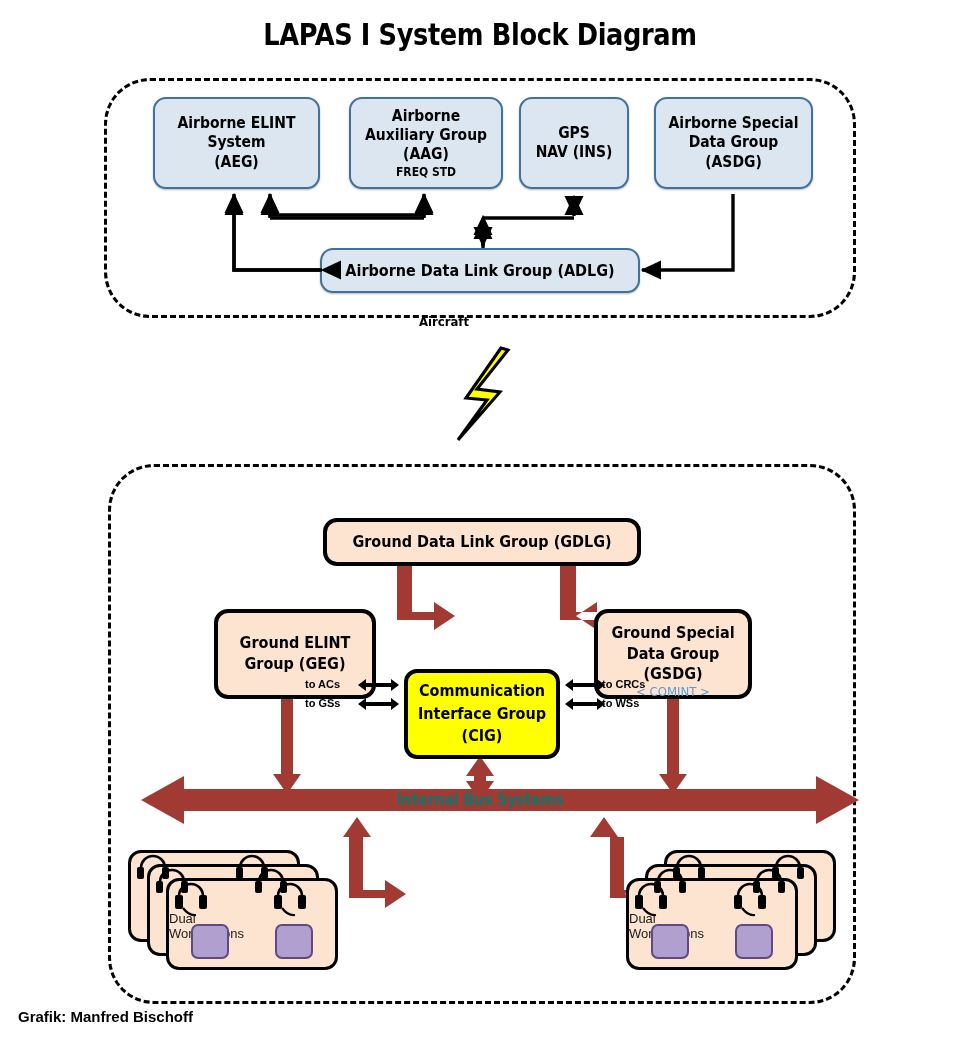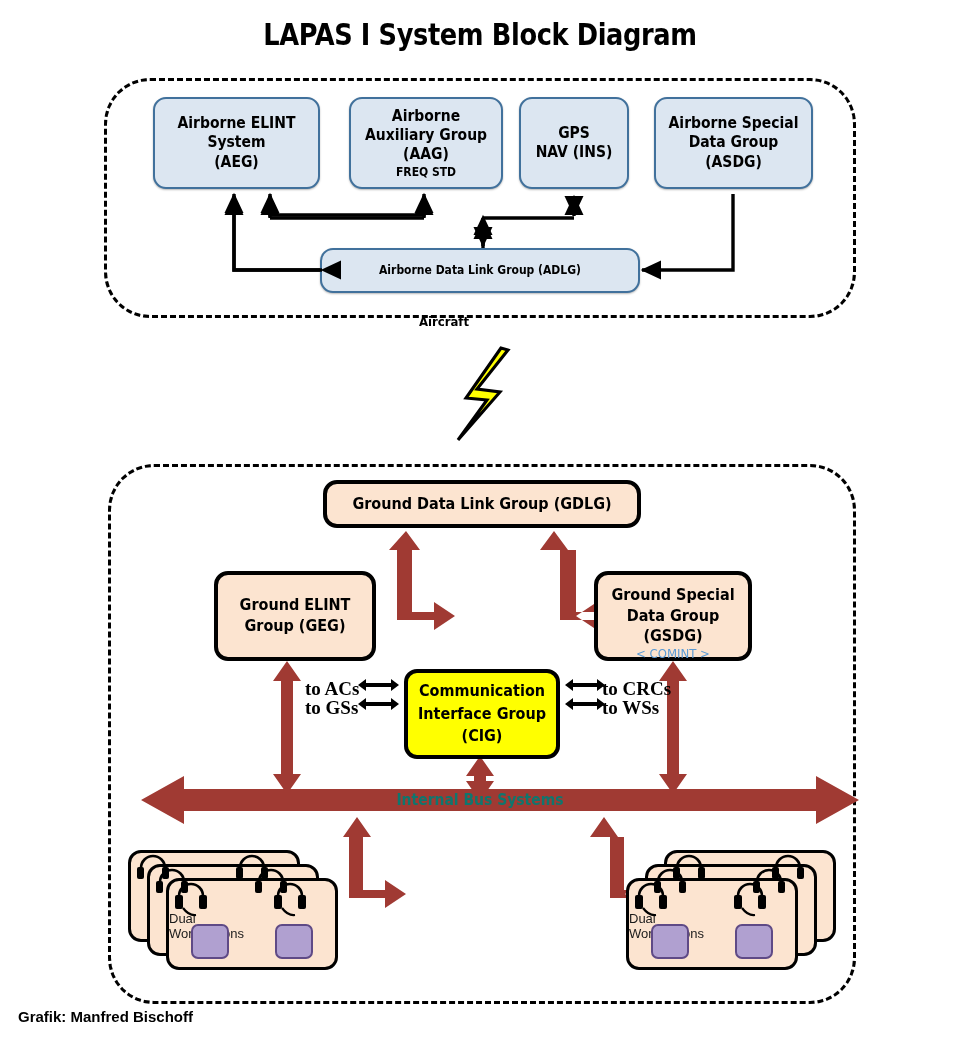--- a/index.html
+++ b/index.html
@@ -24,37 +24,37 @@
            font-size:15.5px;line-height:1.23;color:#000;
            box-shadow:0 1px 2px rgba(0,0,0,.28);
            font-family:"DejaVu Sans Condensed","Liberation Sans",sans-serif;}
   .bluebox .sub{font-size:12px;font-weight:bold;line-height:1.1;margin-top:1px;}
 
   
   .peachbox{background:#fce4d0;border:4px solid #000;border-radius:14px;
             display:flex;flex-direction:column;align-items:center;
             justify-content:center;text-align:center;font-weight:bold;
             font-size:16px;line-height:1.3;color:#000;
-            font-family:"DejaVu Sans Condensed","Liberation Sans",sans-serif;}
+            font-family:"DejaVu Sans Condensed","Liberation Sans",sans-serif;margin-top:38px;}
   .comint{color:#5b9bd5;font-size:13px;font-weight:normal;line-height:1;
           position:absolute;left:0;right:0;bottom:-3px;text-align:center;}
 
   
   .yellowbox{background:#ffff00;border:4px solid #000;border-radius:13px;
              display:flex;flex-direction:column;align-items:center;
              justify-content:center;text-align:center;font-weight:bold;
              font-size:16px;line-height:1.42;color:#000;
              font-family:"DejaVu Sans Condensed","Liberation Sans",sans-serif;}
 
   .label-small{font-size:13px;font-weight:bold;
      font-family:"DejaVu Sans Condensed","Liberation Sans",sans-serif;}
   .credit{font-size:15px;font-weight:bold;font-family:"Liberation Sans",sans-serif;}
 
-  .cigside{font-size:19px;font-weight:bold;white-space:nowrap;
-     font-family:Liberation Serif, serif;}
+  .cigside{font-size:11px;font-weight:bold;white-space:nowrap;
+     font-family:Liberation Sans, sans-serif;}
 
   
   .wscard{background:#fce4d0;border:3.4px solid #000;border-radius:13px;}
   .wslabel{position:absolute;left:0;right:0;top:30px;text-align:left;
            font-size:13px;line-height:1.18;color:#1a1a1a;
            font-family:"Liberation Sans",sans-serif;}
   .screen{position:absolute;width:34px;height:31px;background:#b0a0d0;
           border:2.4px solid #5f4a86;border-radius:7px;}
 
   svg{position:absolute;left:0;top:0;overflow:visible;}
@@ -87,21 +87,21 @@
     <div>GPS</div>
     <div>NAV (INS)</div>
   </div>
 
   <div class="abs bluebox" style="left:654px;top:97px;width:159px;height:92px;">
     <div>Airborne Special</div>
     <div>Data Group</div>
     <div>(ASDG)</div>
   </div>
 
-  <div class="abs bluebox" style="left:320px;top:248px;width:320px;height:45px;font-size:12px;">
+  <div class="abs bluebox" style="left:320px;top:248px;width:320px;height:45px;font-size:16px;">
     <div>Airborne Data Link Group (ADLG)</div>
   </div>
 
   <svg width="960" height="1039">
     <defs>
       <marker id="bk" markerWidth="7" markerHeight="7" refX="5.6" refY="3.1" orient="auto" markerUnits="strokeWidth">
         <path d="M0,0.3 L6,3.1 L0,5.9 z" fill="#000"></path>
       </marker>
     </defs>
     <g stroke="#000" stroke-width="3.4" fill="none" marker-end="url(#bk)">

